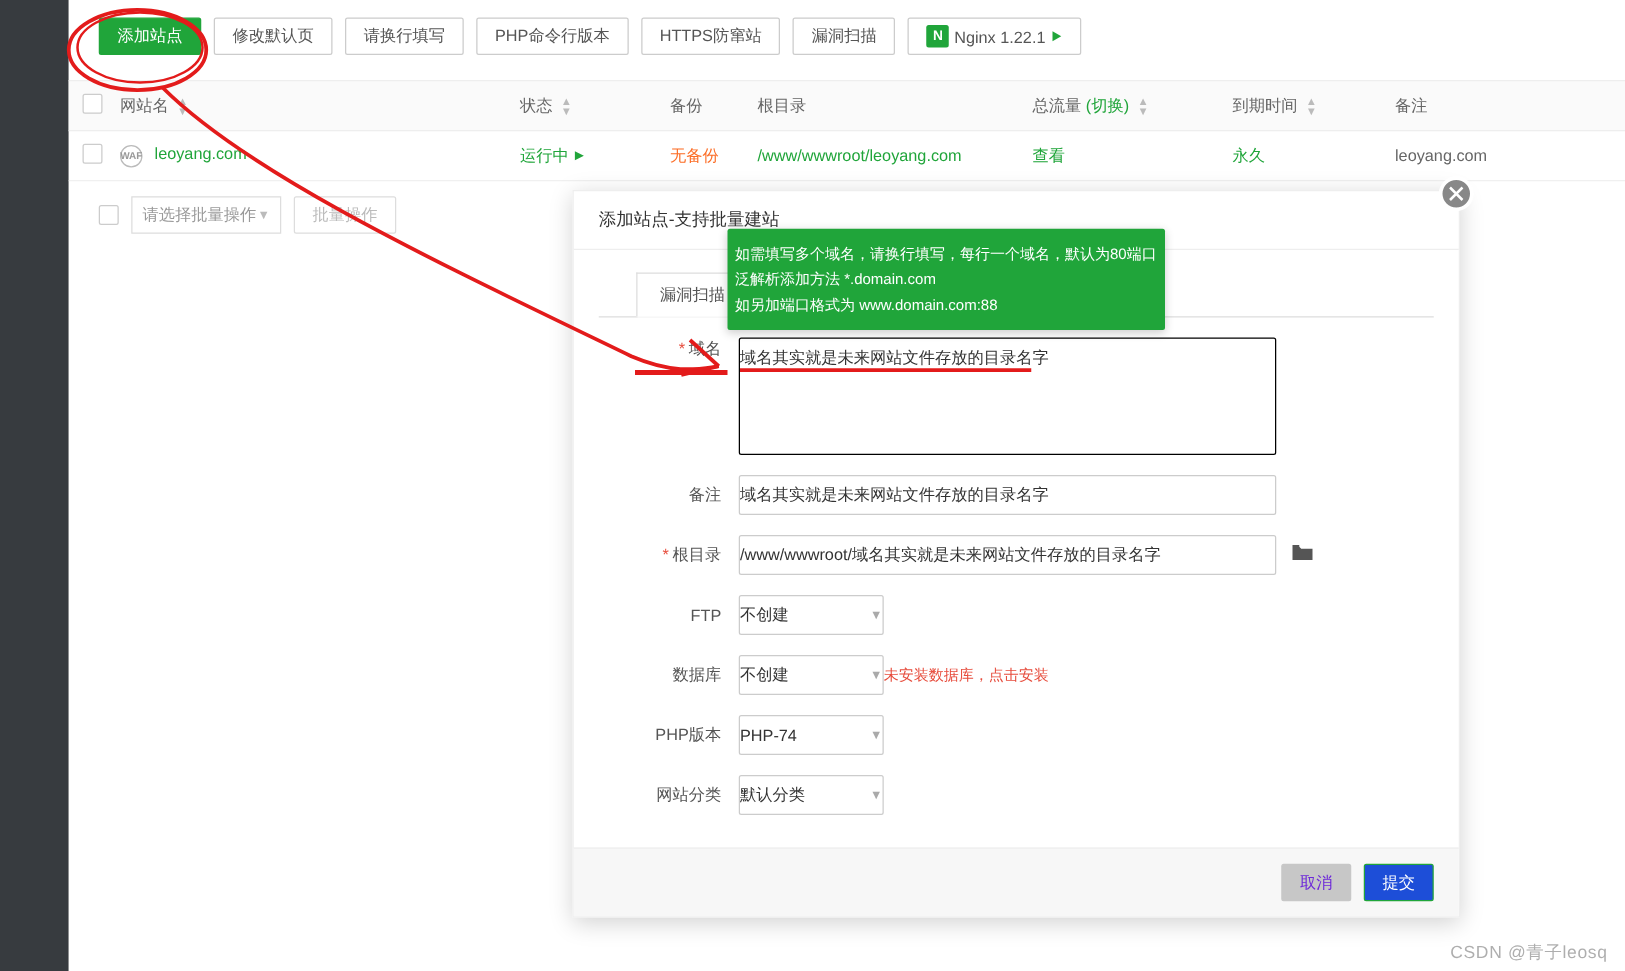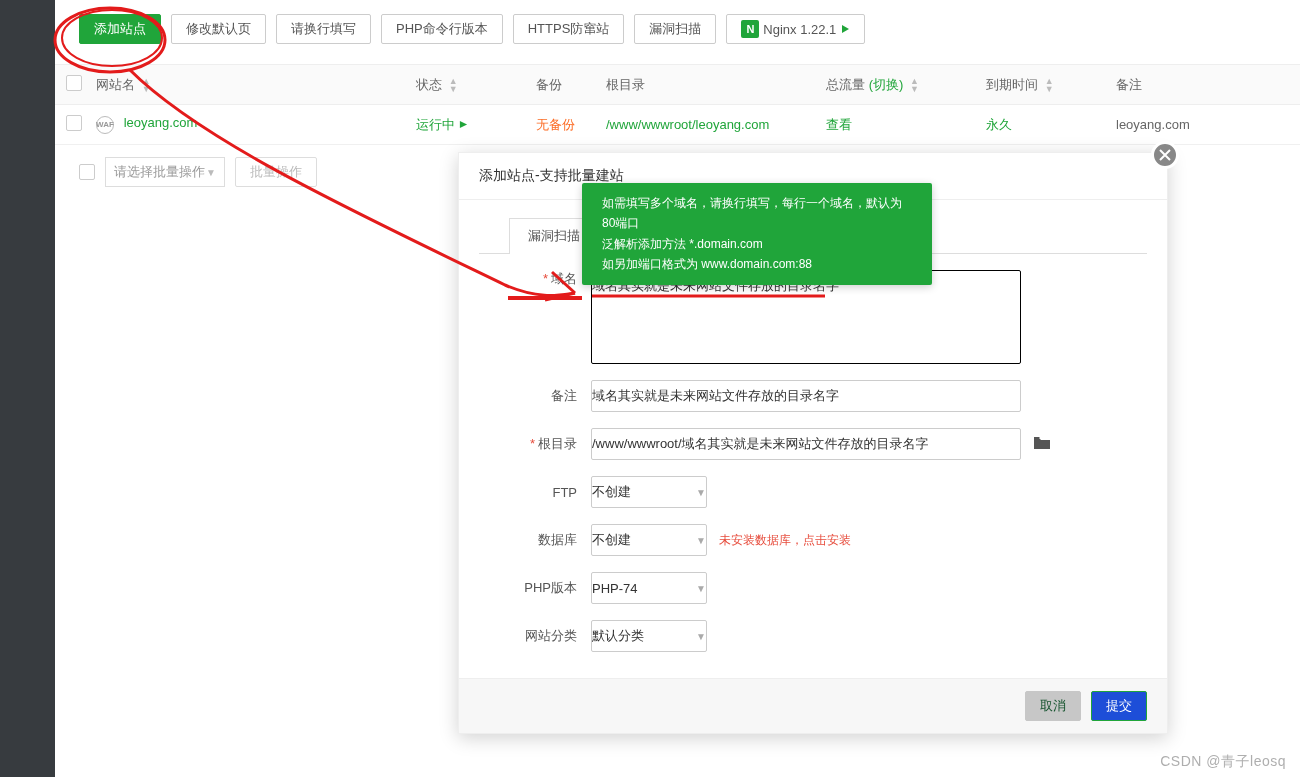--- a/index.html
+++ b/index.html
@@ -91,21 +91,21 @@
   position: relative; background: #fff;
 }
 .tab-pane::after {
   content: ""; position: absolute; left: 0; right: 0; bottom: -1px; height: 1px; background: #fff;
 }
 .tab-underline {
   border-top: 1px solid #ddd; margin: 0 20px 0 20px;
 }
 .tooltip {
   position: absolute; left: 582px; top: 183px; z-index: 40;
-  background: #20a53a; color: #fff; padding: 10px 20px; font-size: 12px;
+  background: #20a53a; color: #fff; padding: 10px 6px; font-size: 12px;
   width: 350px; line-height: 1.7; border-radius: 2px;
   box-shadow: 0 2px 8px rgba(0,0,0,.2);
 }
 .form {
   padding: 16px 40px 10px 40px;
 }
 .form-row {
   display: flex; align-items: center; margin-bottom: 16px;
 }
 .form-row.multi { align-items: flex-start; }
@@ -119,27 +119,27 @@
 }
 .textarea {
   width: 430px; height: 94px; resize: none;
 }
 .textarea.highlight { border: 1px solid #000; outline: none;}
 .input { width: 430px; height: 32px; }
 .select {
   width: 116px; height: 32px; display: flex; align-items: center; justify-content: space-between;
 }
 .select .caret { color: #aaa; font-size: 10px; }
-.db-warn { color: #e74c3c; margin-left: 12px; font-size: 12px; }
+.db-warn { color: #e74c3c; margin-left: 0; font-size: 12px; }
 .folder-icon { margin-left: 12px; color: #333; font-size: 16px; cursor: pointer; }
 .modal-footer {
   display: flex; justify-content: flex-end; gap: 10px;
   padding: 12px 20px; background: #f7f7f7; border-top: 1px solid #eee;
 }
-.btn-cancel { background: #c7c7c7; color: #14532d; border-color: #c7c7c7; }
+.btn-cancel { background: #c7c7c7; color: #6d28d9; border-color: #c7c7c7; }
 .btn-submit { background: #1d4ed8; color: #fff; border-color: #20a53a; font-family: Liberation Serif, serif; }
 .checkbox {
   width: 16px; height: 16px; border: 1px solid #ccc; border-radius: 2px; display: inline-block;
   background: #fff;
 }
 
 .annot { position: absolute; left: 0; top: 0; width: 1300px; height: 777px; pointer-events: none; z-index: 60; }
 .watermark {
   position: absolute; right: 14px; bottom: 6px;
   color: rgba(120,120,120,.6); font-size: 14px; letter-spacing: .5px;

